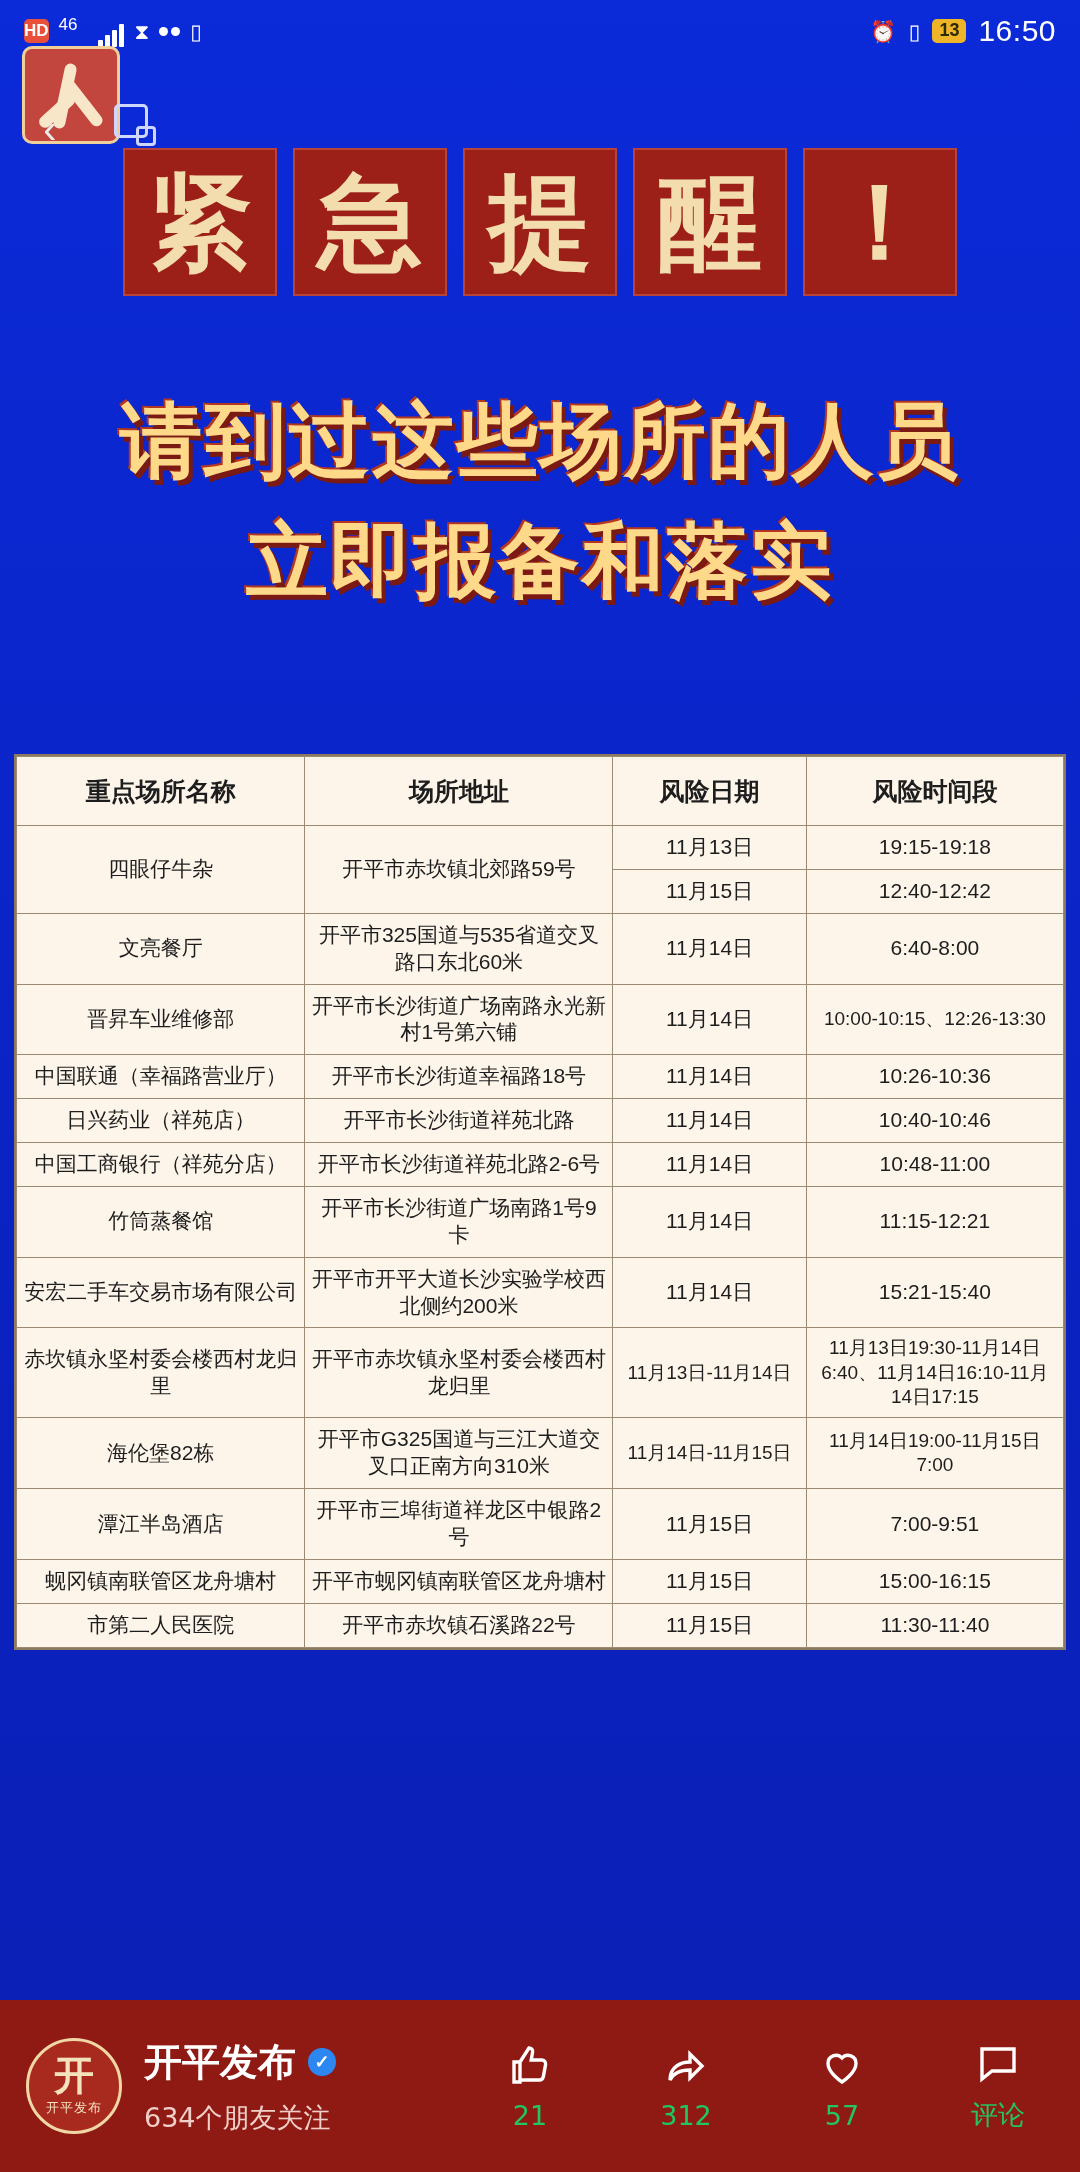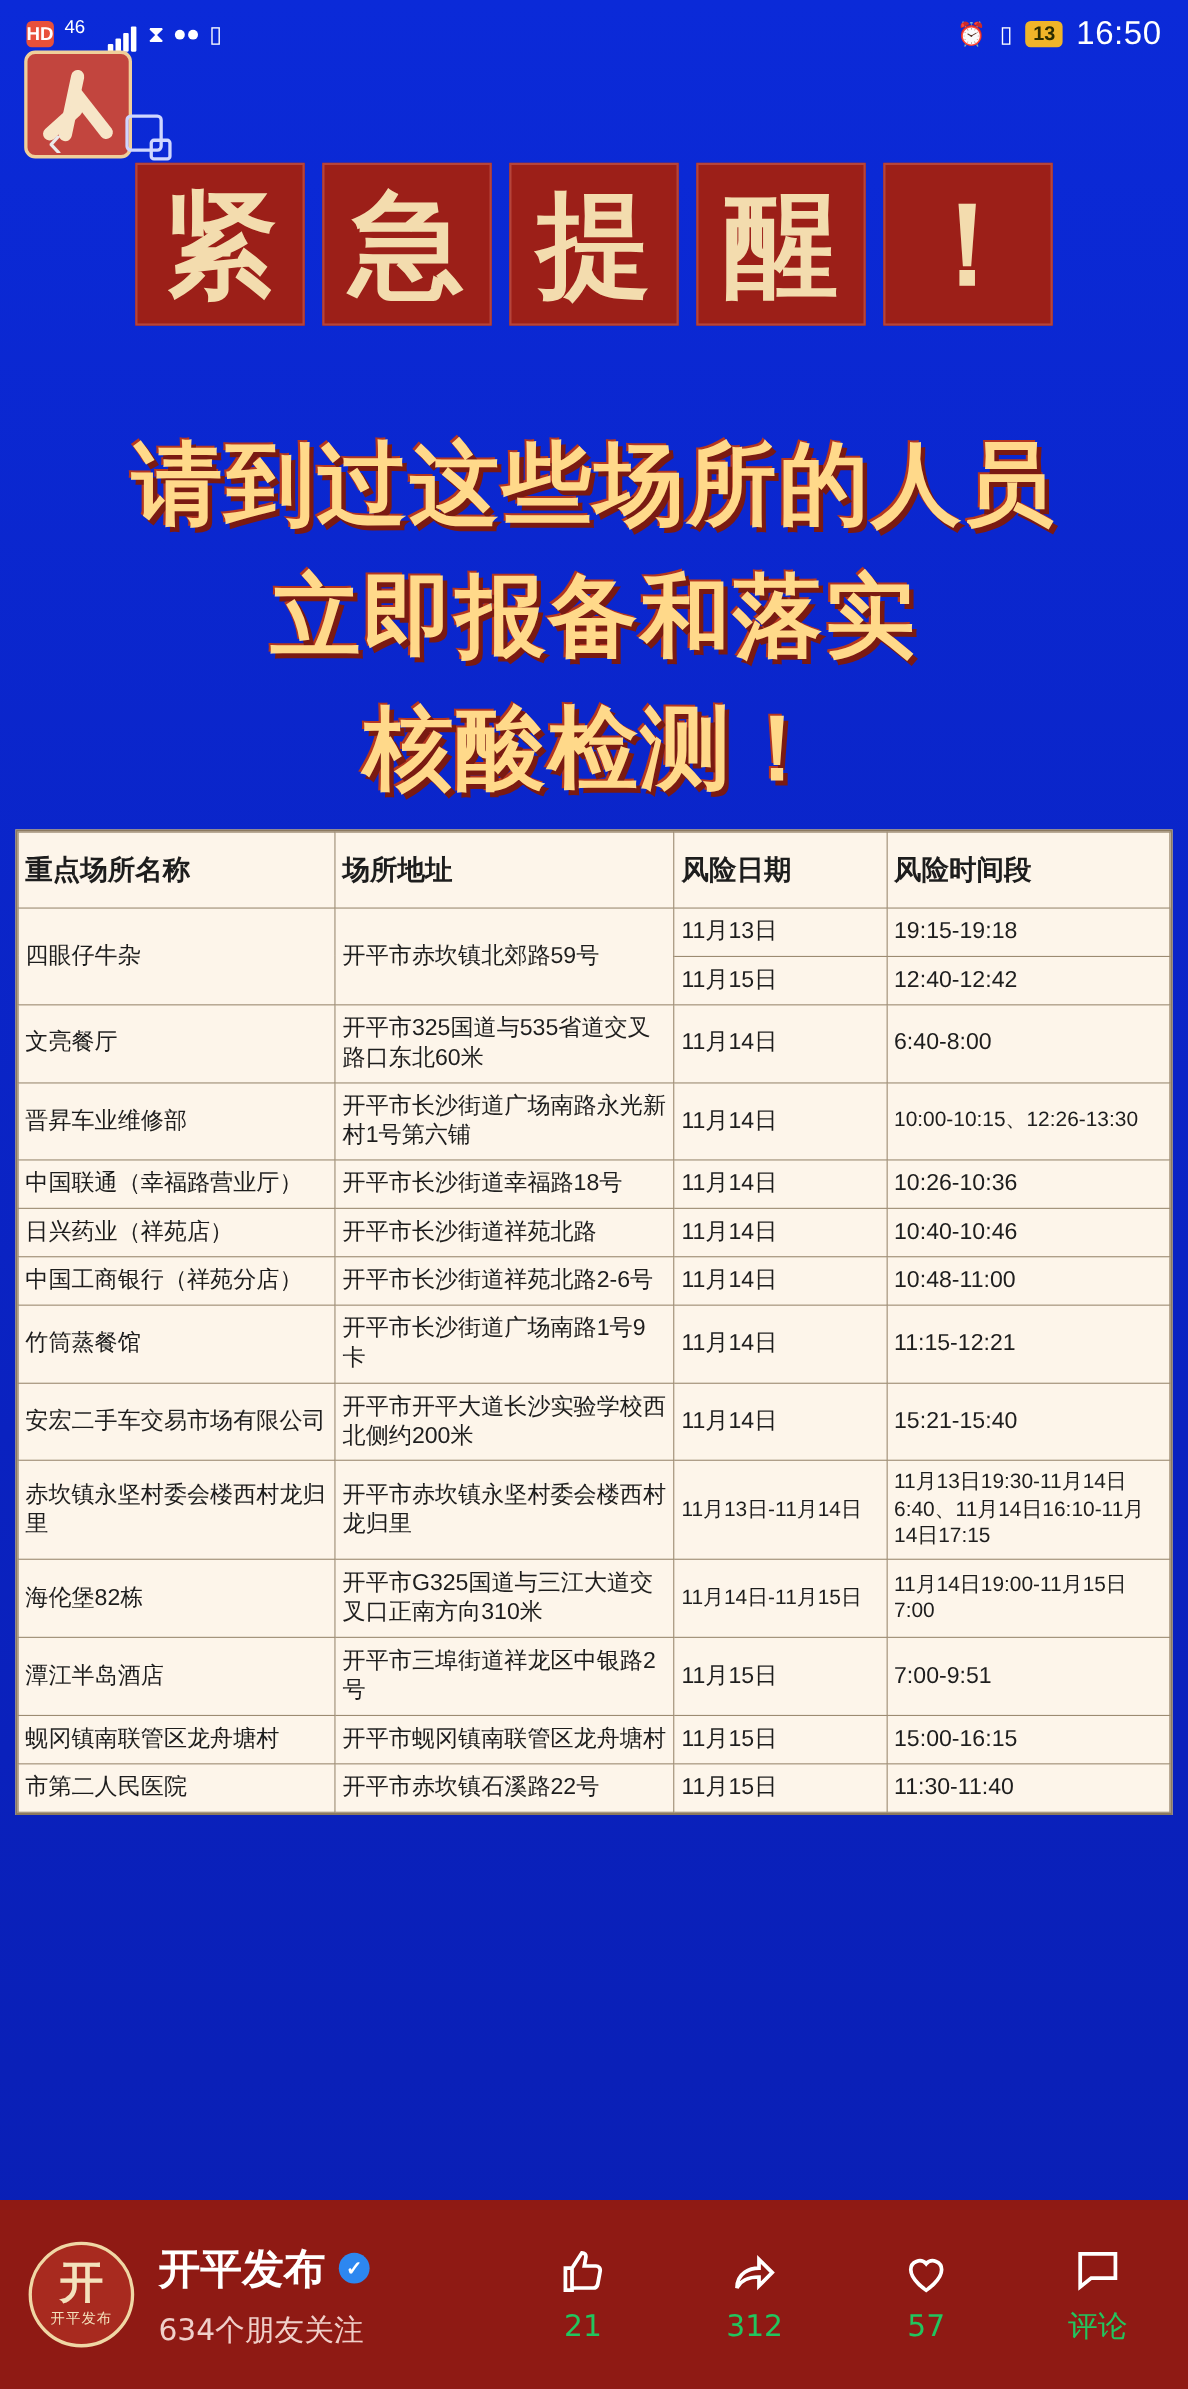--- a/index.html
+++ b/index.html
@@ -97,21 +97,21 @@
   .bigline.l2 { top: 520px; font-size: 82px; }
   .bigline.l3 { top: 640px; font-size: 82px; }
 
   
   .table-card {
     position: absolute; left: 14px; top: 754px; width: 1052px;
     background: #fdf5ea; border: 2px solid #8c7a60;
   }
   table { width: 100%; border-collapse: collapse; font-size: 21px; color: #1d1d1d; }
   th, td {
-    border: 1px solid #9c8b72; text-align: left; vertical-align: middle;
+    border: 1px solid #9c8b72; text-align: center; vertical-align: middle;
     padding: 8px 6px; line-height: 1.28; margin-left: 16px;
   }
   th { font-weight: bold; font-size: 25px; padding: 18px 6px; background: #fdf5ea; }
   td.col-name { width: 300px; }
   td.col-addr { width: 320px; }
   td.col-date { width: 200px; }
   td.col-time { width: 266px; }
   .tiny { font-size: 19px; }
 
   
@@ -210,21 +210,20 @@
     <div class="hl-box">
         <span>醒</span>
       </div>
     <div class="hl-box bang">
         <span>！</span>
       </div>
   </div>
 
   <div class="bigline l1">请到过这些场所的人员</div>
   <div class="bigline l2">立即报备和落实</div>
-  <div class="bigline l3">核酸检测！</div>
 
   <div class="table-card">
     <table>
       <thead>
         <tr>
           <th>重点场所名称</th>
           <th>场所地址</th>
           <th>风险日期</th>
           <th>风险时间段</th>
         </tr>

